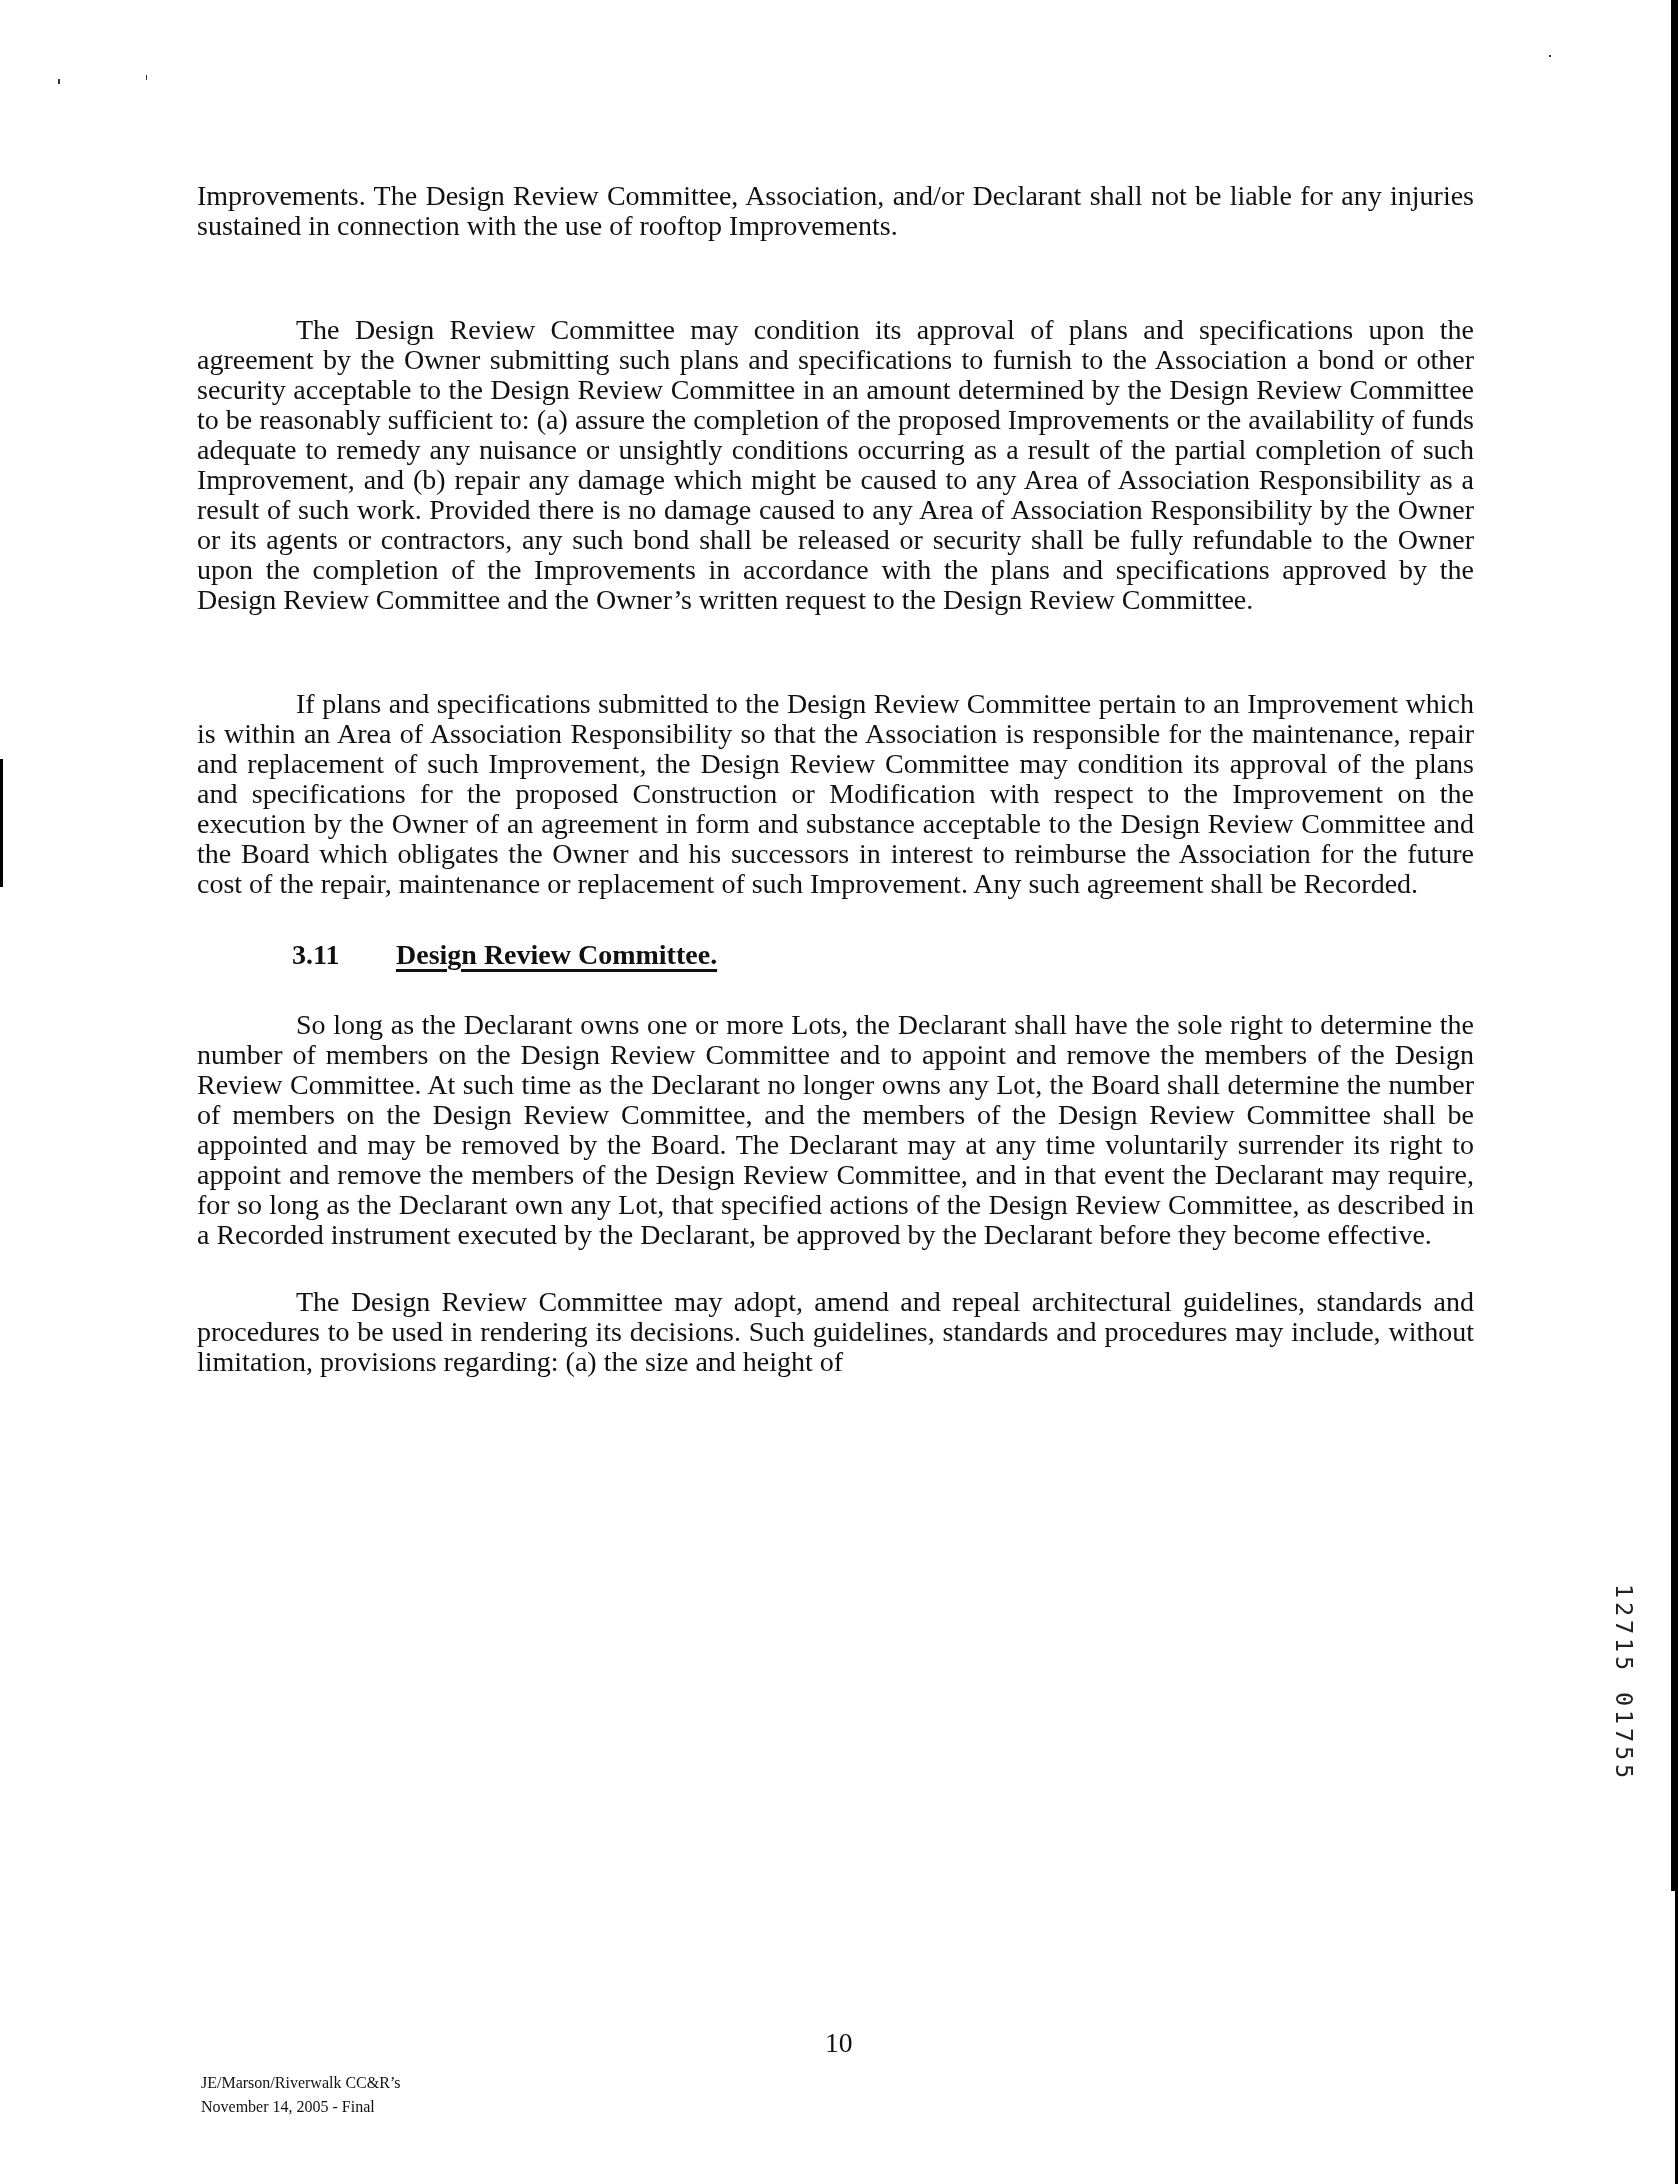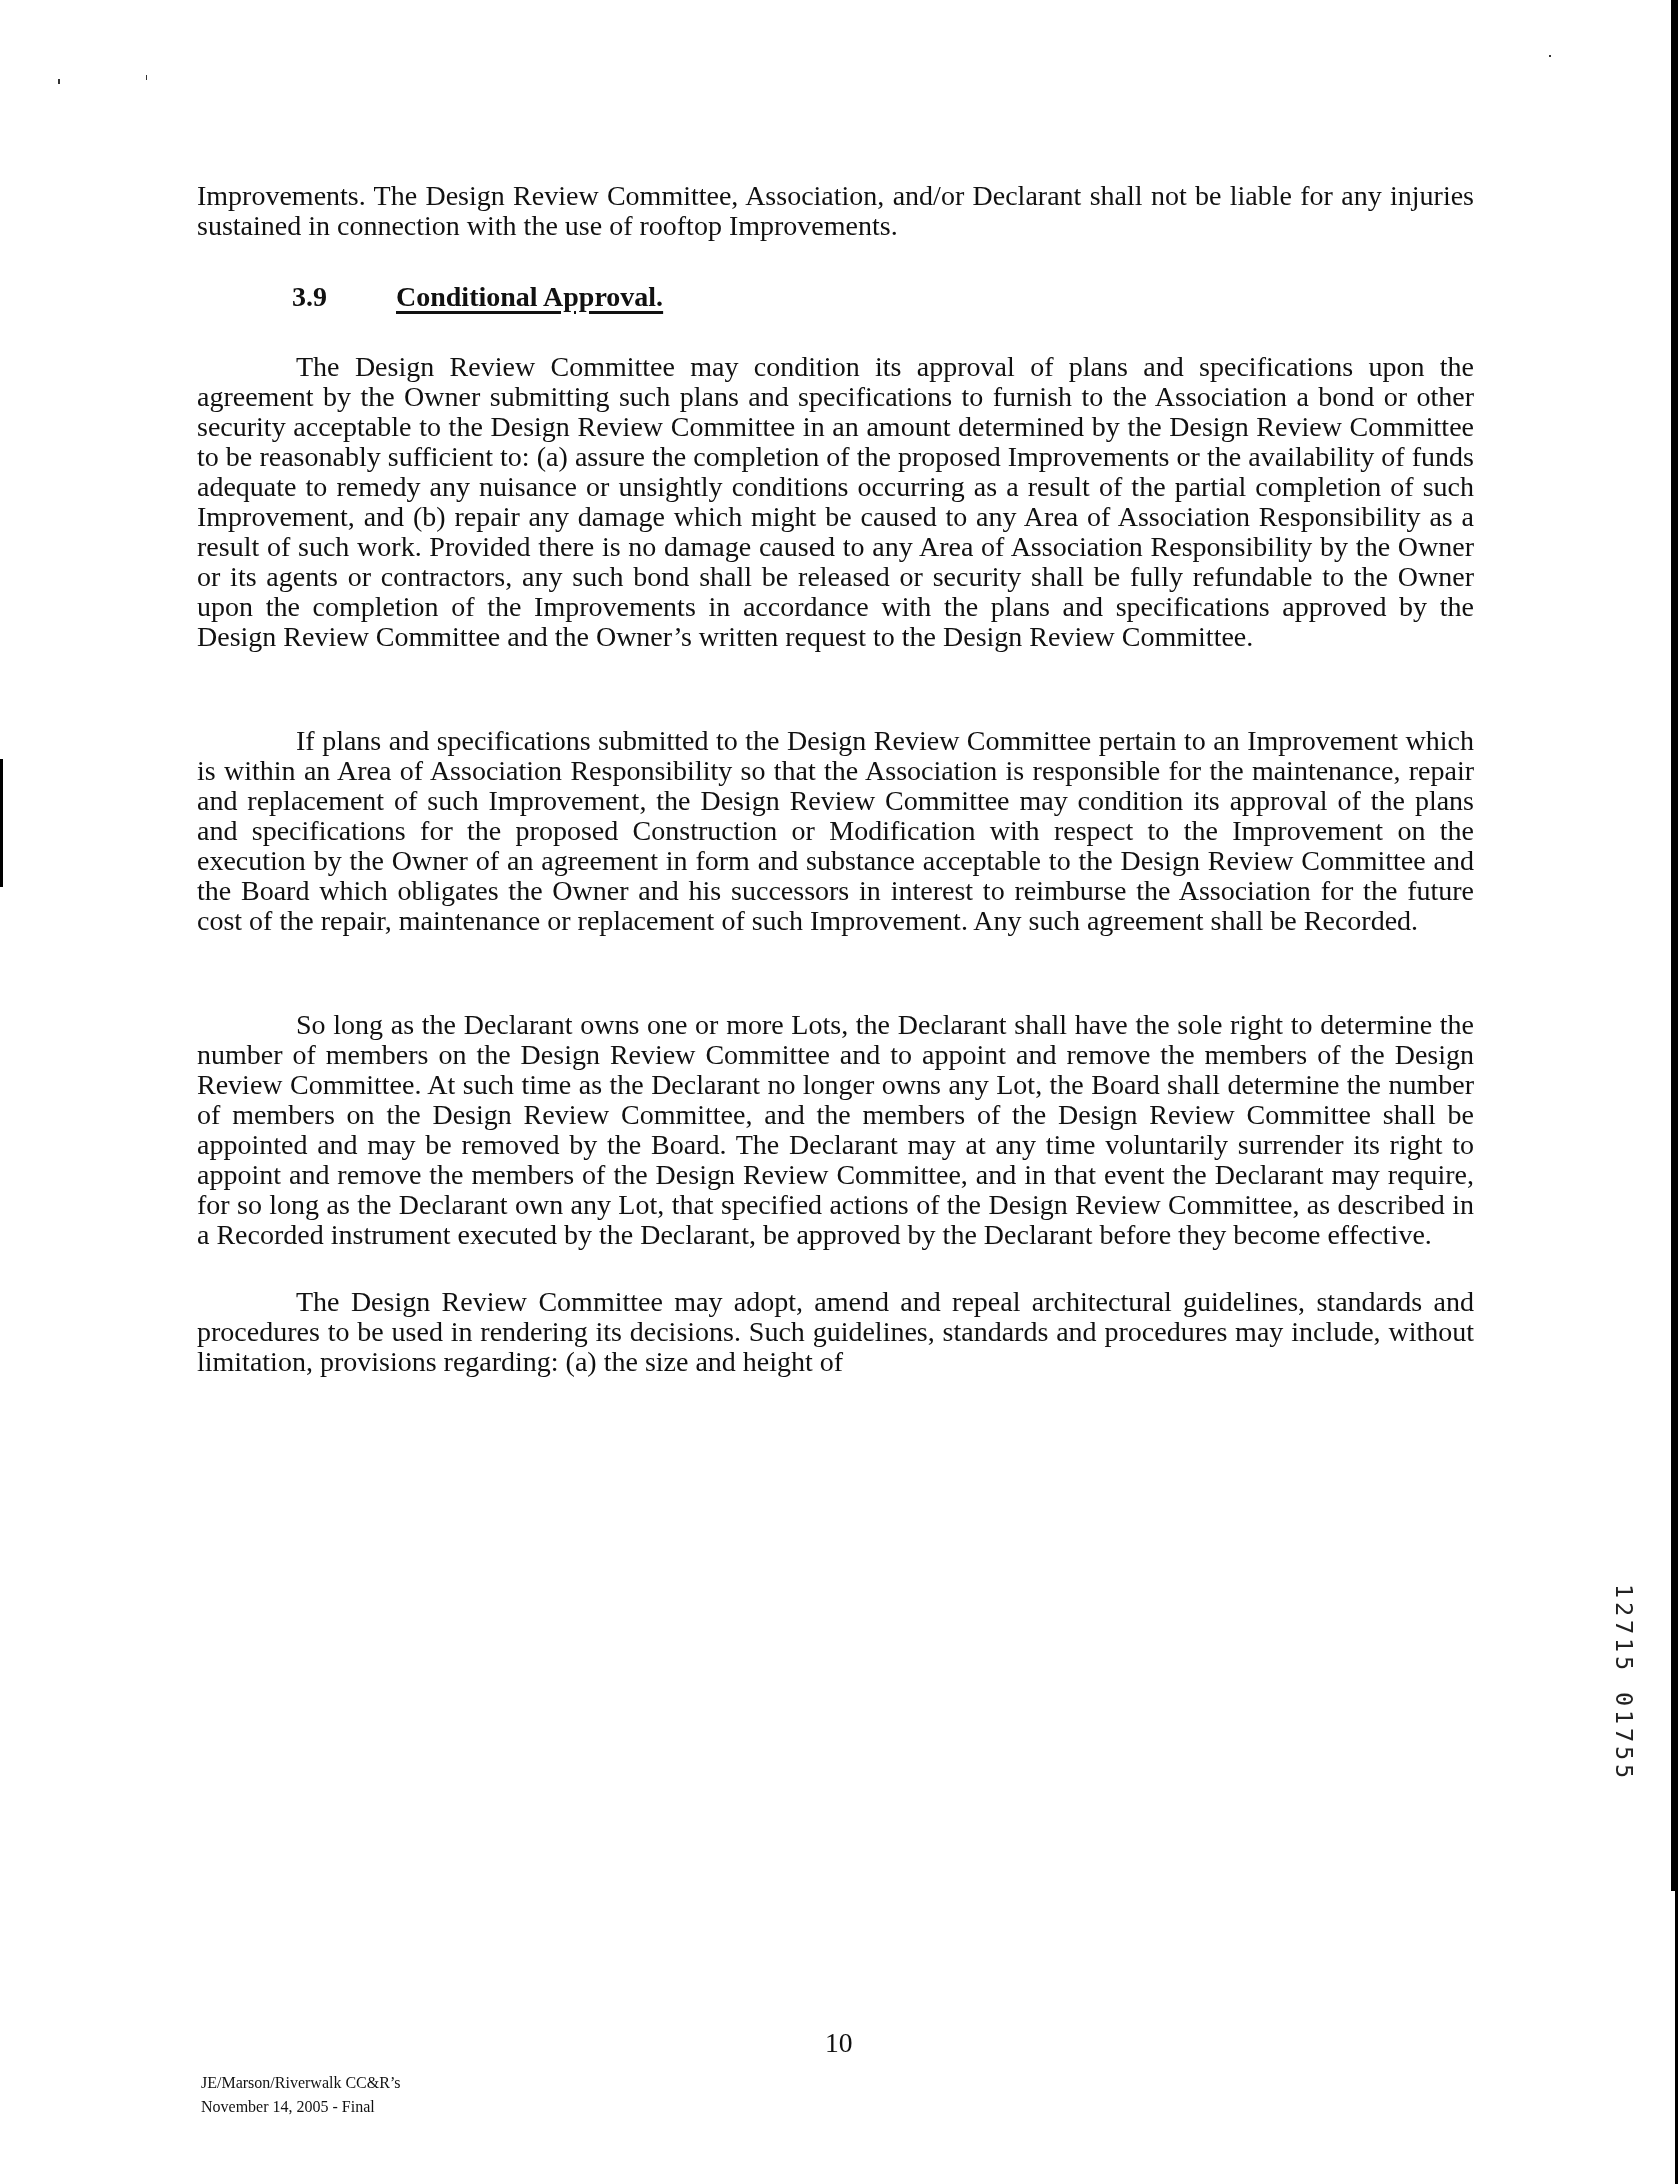--- a/index.html
+++ b/index.html
@@ -132,34 +132,34 @@
 <div class="speck" style="left:58px; top:79px;"></div>
 <div class="speck" style="left:146px; top:75px; width:1px;"></div>
 <div class="speck" style="left:1549px; top:55px; width:2px; height:2px;"></div>
 
 <div class="page">
 
   <p class="para">Improvements.  The Design Review Committee, Association, and/or Declarant shall not be liable for any injuries sustained in connection with the use of rooftop Improvements.</p>
 
   <div class="gap-before-heading"></div>
 
-  <div class="heading">
-    <span class="num">3.9</span>
-    <span class="title">Conditional Approval.</span>
-  </div>
   <div class="gap-after-heading"></div>
   <p class="para indent">The Design Review Committee may condition its approval of plans and specifications upon the agreement by the Owner submitting such plans and specifications to furnish to the Association a bond or other security acceptable to the Design Review Committee in an amount determined by the Design Review Committee to be reasonably sufficient to: (a) assure the completion of the proposed Improvements or the availability of funds adequate to remedy any nuisance or unsightly conditions occurring as a result of the partial completion of such Improvement, and (b) repair any damage which might be caused to any Area of Association Responsibility as a result of such work.  Provided there is no damage caused to any Area of Association Responsibility by the Owner or its agents or contractors, any such bond shall be released or security shall be fully refundable to the Owner upon the completion of the Improvements in accordance with the plans and specifications approved by the Design Review Committee and the Owner’s written request to the Design Review Committee.</p>
 
   <div class="gap-before-heading"></div>
 
   <div class="gap-after-heading"></div>
   <p class="para indent">If plans and specifications submitted to the Design Review Committee pertain to an Improvement which is within an Area of Association Responsibility so that the Association is responsible for the maintenance, repair and replacement of such Improvement, the Design Review Committee may condition its approval of the plans and specifications for the proposed Construction or Modification with respect to the Improvement on the execution by the Owner of an agreement in form and substance acceptable to the Design Review Committee and the Board which obligates the Owner and his successors in interest to reimburse the Association for the future cost of the repair, maintenance or replacement of such Improvement.  Any such agreement shall be Recorded.</p>
 
   <div class="gap-before-heading"></div>
 
+  <div class="heading">
+    <span class="num">3.11</span>
+    <span class="title">Design Review Committee.</span>
+  </div>
   <div class="gap-after-heading"></div>
   <p class="para indent">So long as the Declarant owns one or more Lots, the Declarant shall have the sole right to determine the number of members on the Design Review Committee and to appoint and remove the members of the Design Review Committee.  At such time as the Declarant no longer owns any Lot, the Board shall determine the number of members on the Design Review Committee, and the members of the Design Review Committee shall be appointed and may be removed by the Board.  The Declarant may at any time voluntarily surrender its right to appoint and remove the members of the Design Review Committee, and in that event the Declarant may require, for so long as the Declarant own any Lot, that specified actions of the Design Review Committee, as described in a Recorded instrument executed by the Declarant, be approved by the Declarant before they become effective.</p>
   <div class="gap-para"></div>
   <p class="para indent">The Design Review Committee may adopt, amend and repeal architectural guidelines, standards and procedures to be used in rendering its decisions.  Such guidelines, standards and procedures may include, without limitation, provisions regarding: (a) the size and height of</p>
 </div>
 
 <div class="page-number">
   <span>10</span>
 </div>
 

